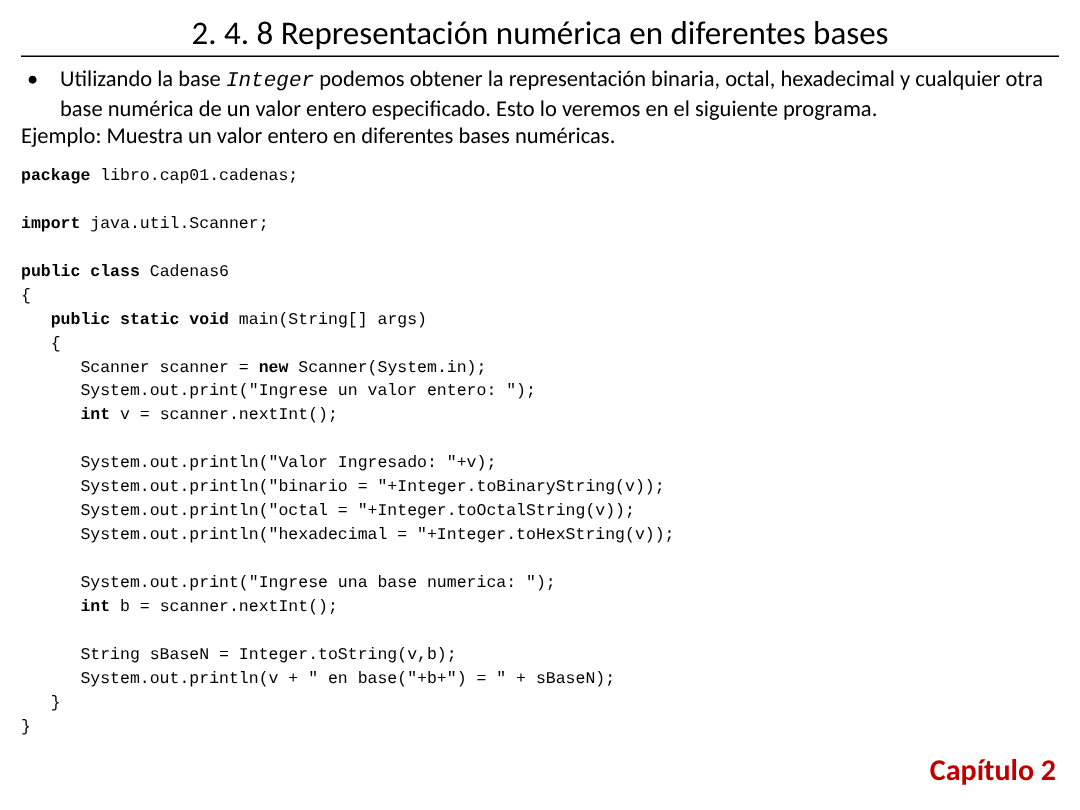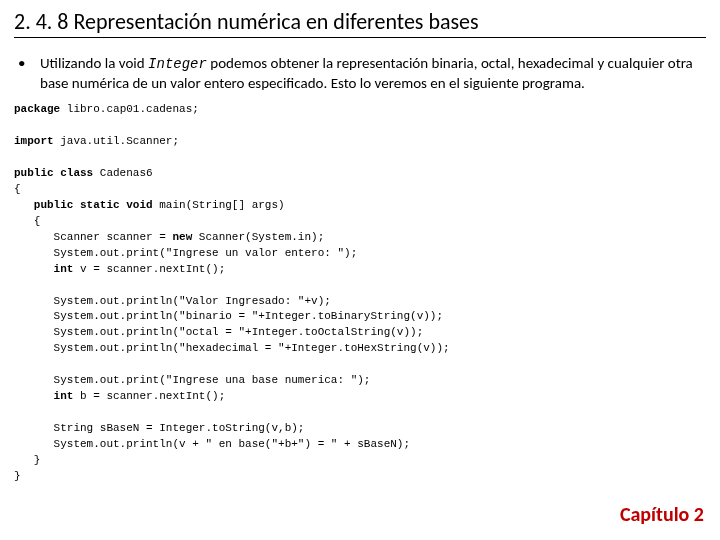--- a/index.html
+++ b/index.html
@@ -10,21 +10,22 @@
     background: #fff;
     color: #000;
     position: relative;
     padding: 8px 14px;
   }
   .heading {
     font-size: 22px;
     font-weight: 400;
     border-bottom: 1px solid #000;
     padding-bottom: 2px;
-    margin-bottom: 16px;
+    margin-bottom: 6px;
+    text-align: center;
   }
   .body-text {
     font-size: 15px;
     line-height: 1.25;
     margin-bottom: 10px;
   }
   .bullet-row {
     display: flex;
     margin-left: 4px;
   }
@@ -62,23 +63,24 @@
 </style>
 </head>
 <body>
 
 <div class="heading">2. 4. 8 Representación numérica en diferentes bases</div>
 
 <div class="body-text">
   <div class="bullet-row">
     <div class="bullet">•</div>
     <div class="bullet-content">
-      <span>Utilizando la void </span><span class="mono-inline">Integer</span><span> podemos obtener la representación binaria, octal, hexadecimal y cualquier otra base numérica de un valor entero especificado. Esto lo veremos en el siguiente programa.</span>
+      <span>Utilizando la base </span><span class="mono-inline">Integer</span><span> podemos obtener la representación binaria, octal, hexadecimal y cualquier otra base numérica de un valor entero especificado. Esto lo veremos en el siguiente programa.</span>
     </div>
   </div>
+  <div class="example-line">Ejemplo: Muestra un valor entero en diferentes bases numéricas.</div>
 </div>
 
 <div class="code-block"><span class="kw">package</span><span> libro.cap01.cadenas;</span>
 
 <span class="kw">import</span><span> java.util.Scanner;</span>
 
 <span class="kw">public class</span><span> Cadenas6</span>
 <span>{</span>
    <span class="kw">public static void</span><span> main(String[] args)</span>
    <span>{</span>

